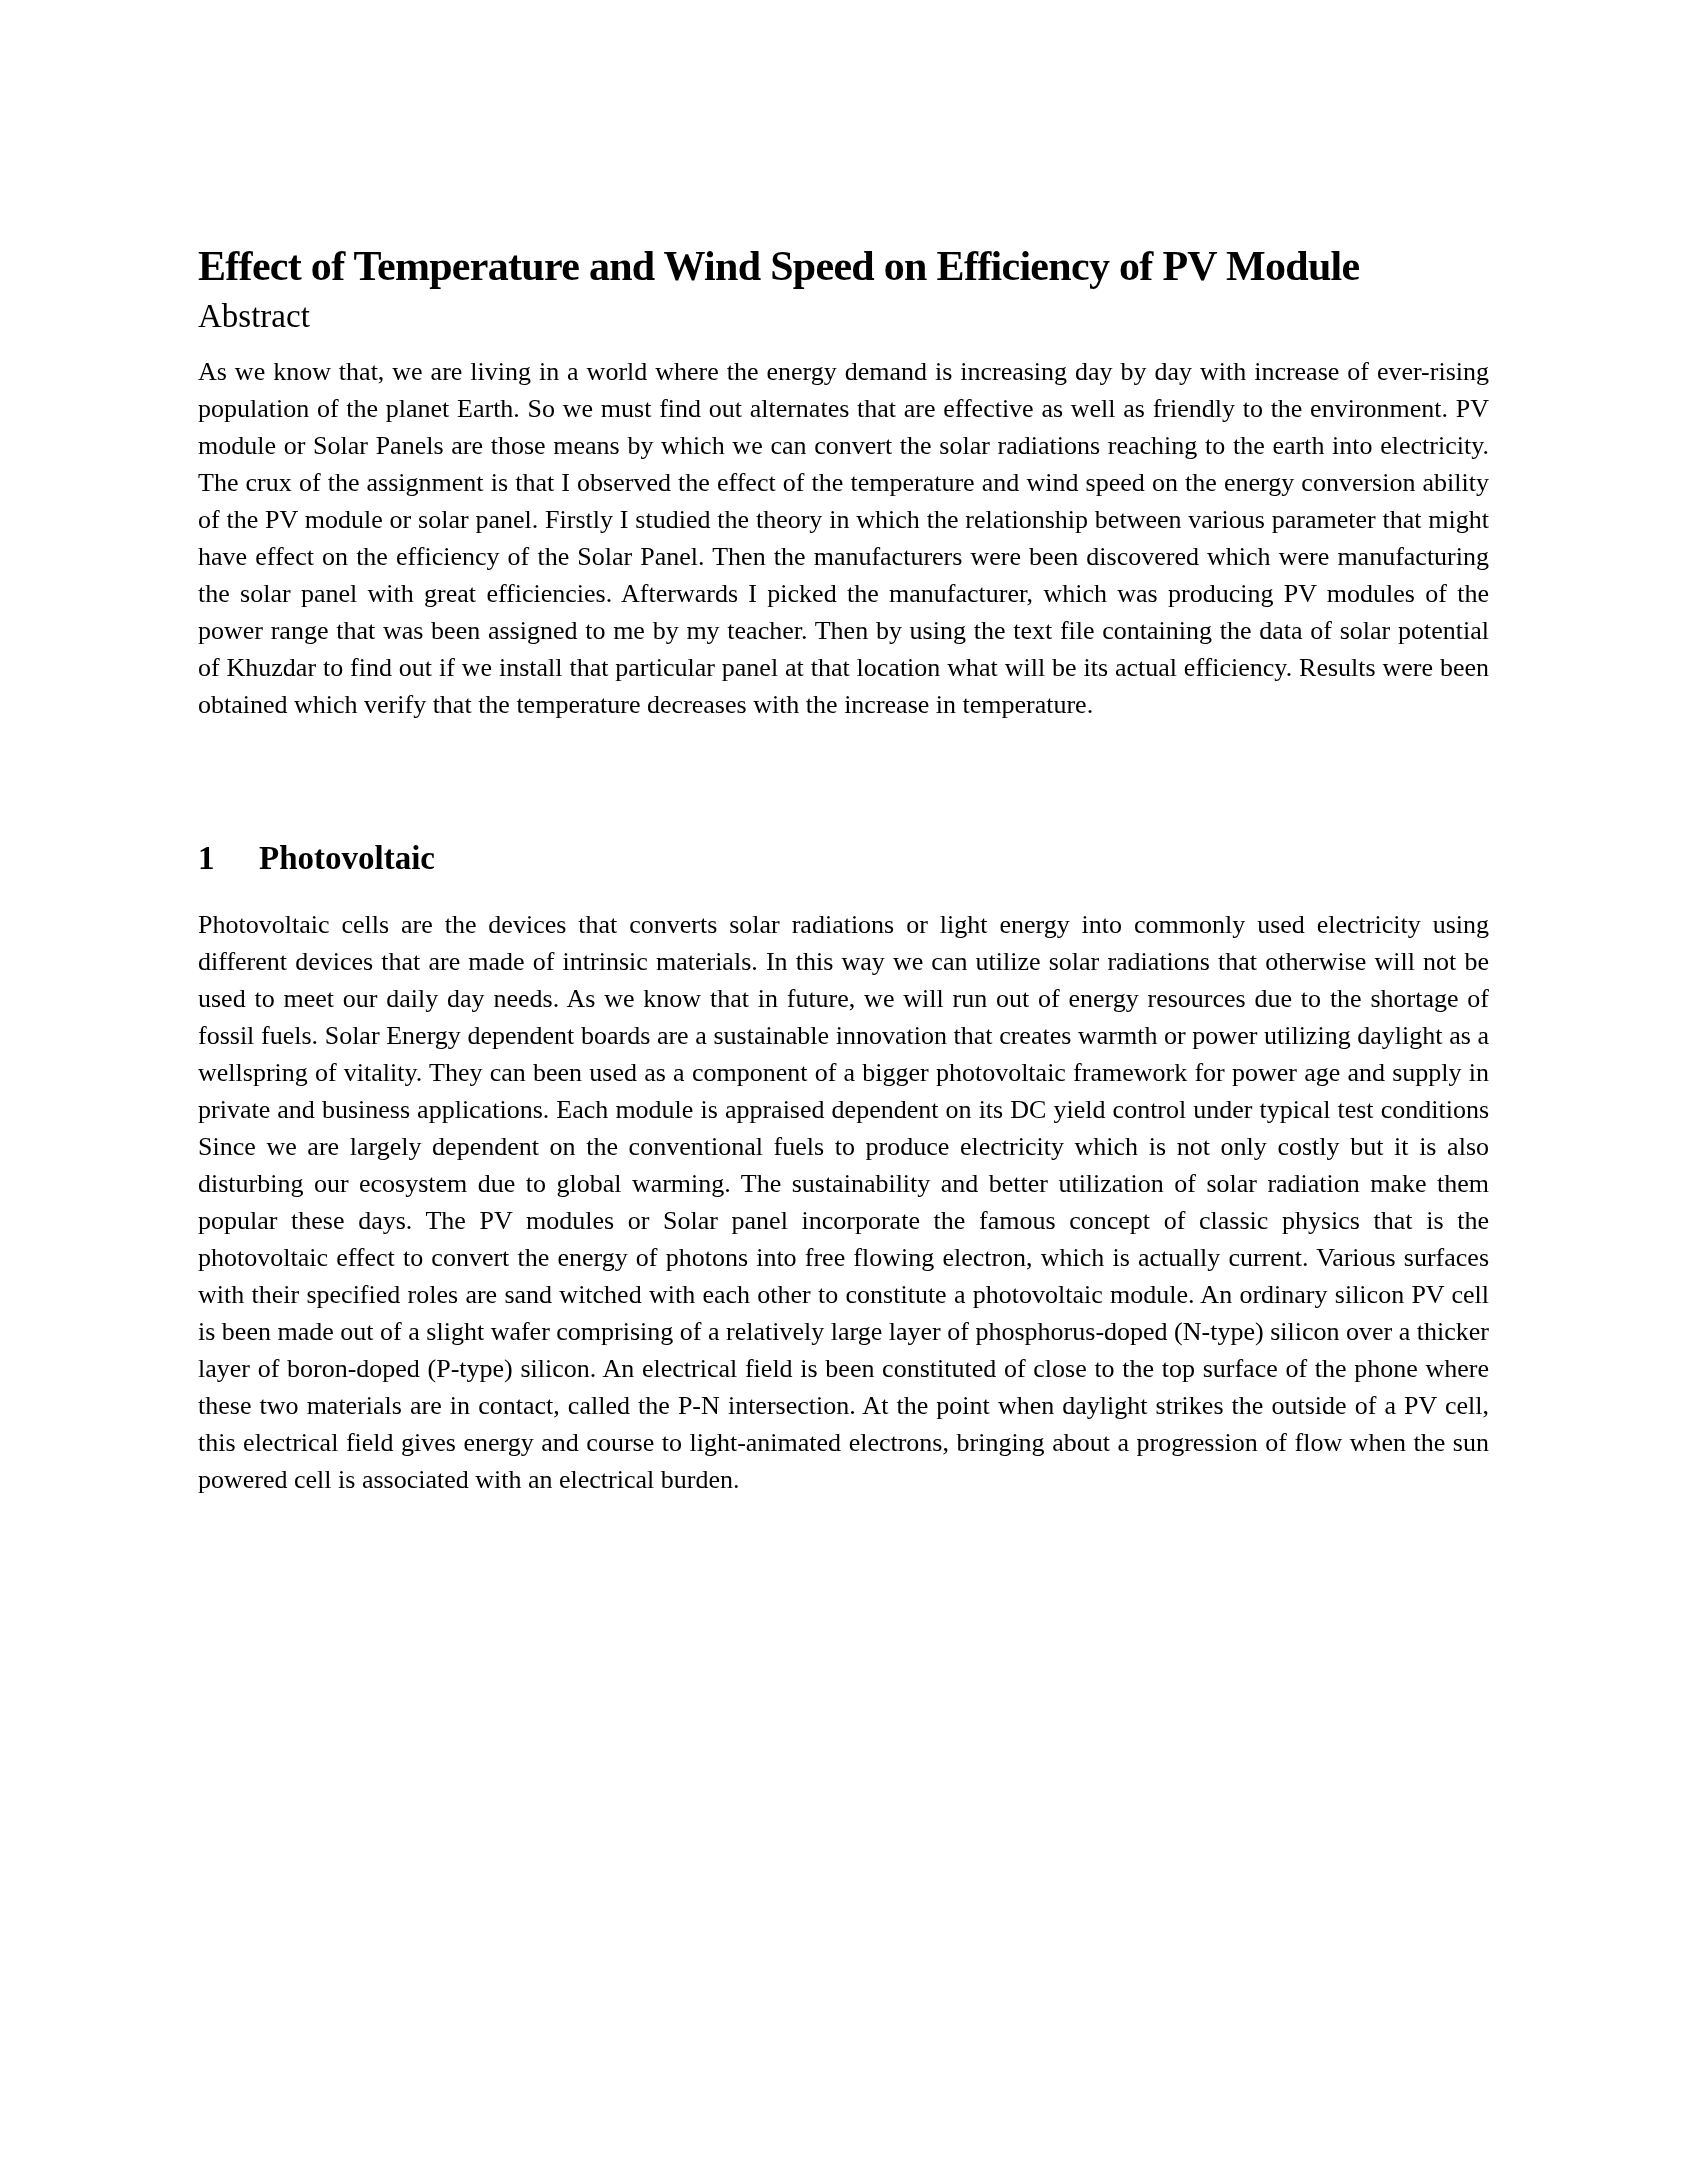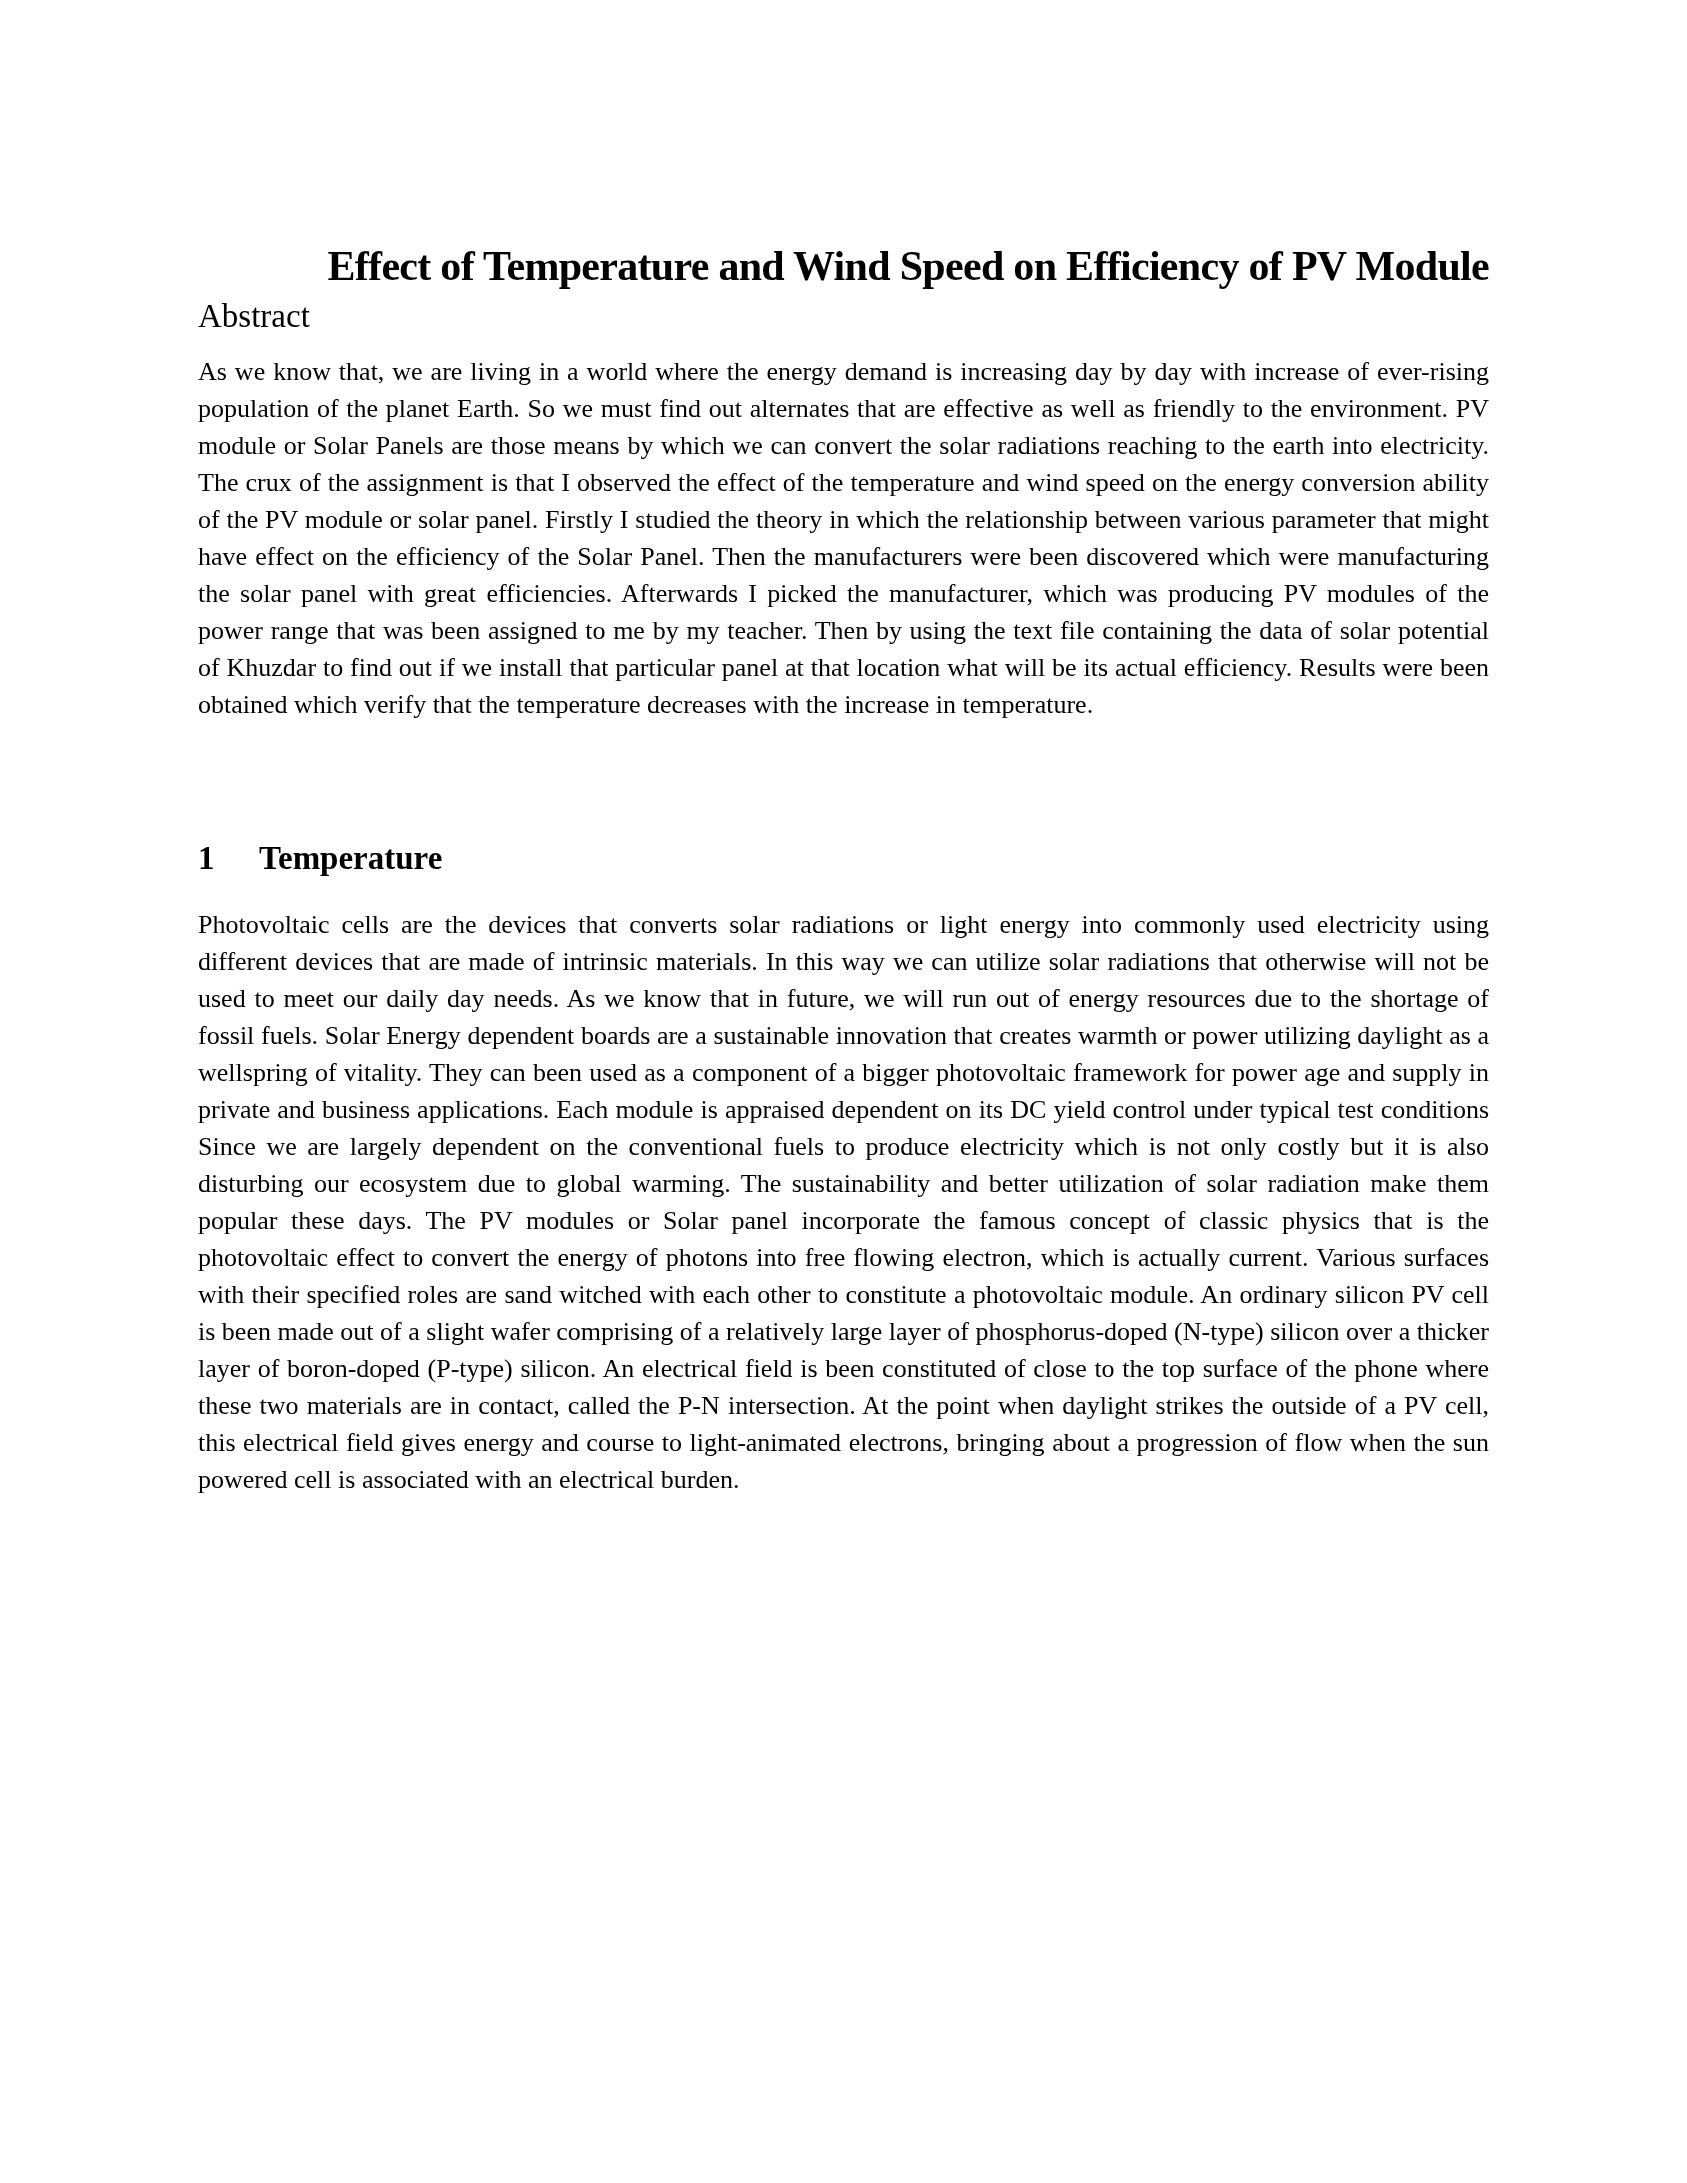--- a/index.html
+++ b/index.html
@@ -19,21 +19,21 @@
       position: absolute;
       left: 198px;
       top: 0;
       width: 1291px;
     }
     .title {
       position: absolute;
       top: 192px;
       left: 0;
       width: 1291px;
-      text-align: right;
+      text-align: left;
       font-size: 42px;
       font-weight: bold;
       letter-spacing: -0.7px;
       line-height: 53px;
       white-space: nowrap;
       margin-top: 48px;
     }
     .abstract-heading {
       position: absolute;
       top: 268px;
@@ -71,17 +71,17 @@
 </head>
 <body>
 
 <div class="page">
   <h1 class="title">Effect of Temperature and Wind Speed on Efficiency of PV Module</h1>
 
   <h2 class="abstract-heading">Abstract</h2>
   <p class="para abstract-body">As we know that, we are living in a world where the energy demand is increasing day by day with increase of ever-rising population of the planet Earth. So we must find out alternates that are effective as well as friendly to the environment. PV module or Solar Panels are those means by which we can convert the solar radiations reaching to the earth into electricity. The crux of the assignment is that I observed the effect of the temperature and wind speed on the energy conversion ability of the PV module or solar panel. Firstly I studied the theory in which the relationship between various parameter that might have effect on the efficiency of the Solar Panel. Then the manufacturers were been discovered which were manufacturing the solar panel with great efficiencies. Afterwards I picked the manufacturer, which was producing PV modules of the power range that was been assigned to me by my teacher. Then by using the text file containing the data of solar potential of Khuzdar to find out if we install that particular panel at that location what will be its actual efficiency. Results were been obtained which verify that the temperature decreases with the increase in temperature.</p>
 
   <h2 class="section-heading">
-    <span class="section-number">1</span><span>Temperature</span>
+    <span class="section-number">1</span><span>Photovoltaic</span>
   </h2>
   <p class="para intro-body">Photovoltaic cells are the devices that converts solar radiations or light energy into commonly used electricity using different devices that are made of intrinsic materials. In this way we can utilize solar radiations that otherwise will not be used to meet our daily day needs. As we know that in future, we will run out of energy resources due to the shortage of fossil fuels. Solar Energy dependent boards are a sustainable innovation that creates warmth or power utilizing daylight as a wellspring of vitality. They can been used as a component of a bigger photovoltaic framework for power age and supply in private and business applications. Each module is appraised dependent on its DC yield control under typical test conditions Since we are largely dependent on the conventional fuels to produce electricity which is not only costly but it is also disturbing our ecosystem due to global warming. The sustainability and better utilization of solar radiation make them popular these days. The PV modules or Solar panel incorporate the famous concept of classic physics that is the photovoltaic effect to convert the energy of photons into free flowing electron, which is actually current. Various surfaces with their specified roles are sand witched with each other to constitute a photovoltaic module. An ordinary silicon PV cell is been made out of a slight wafer comprising of a relatively large layer of phosphorus-doped (N-type) silicon over a thicker layer of boron-doped (P-type) silicon. An electrical field is been constituted of close to the top surface of the phone where these two materials are in contact, called the P-N intersection. At the point when daylight strikes the outside of a PV cell, this electrical field gives energy and course to light-animated electrons, bringing about a progression of flow when the sun powered cell is associated with an electrical burden.</p>
 </div>
 
 
 </body></html>

